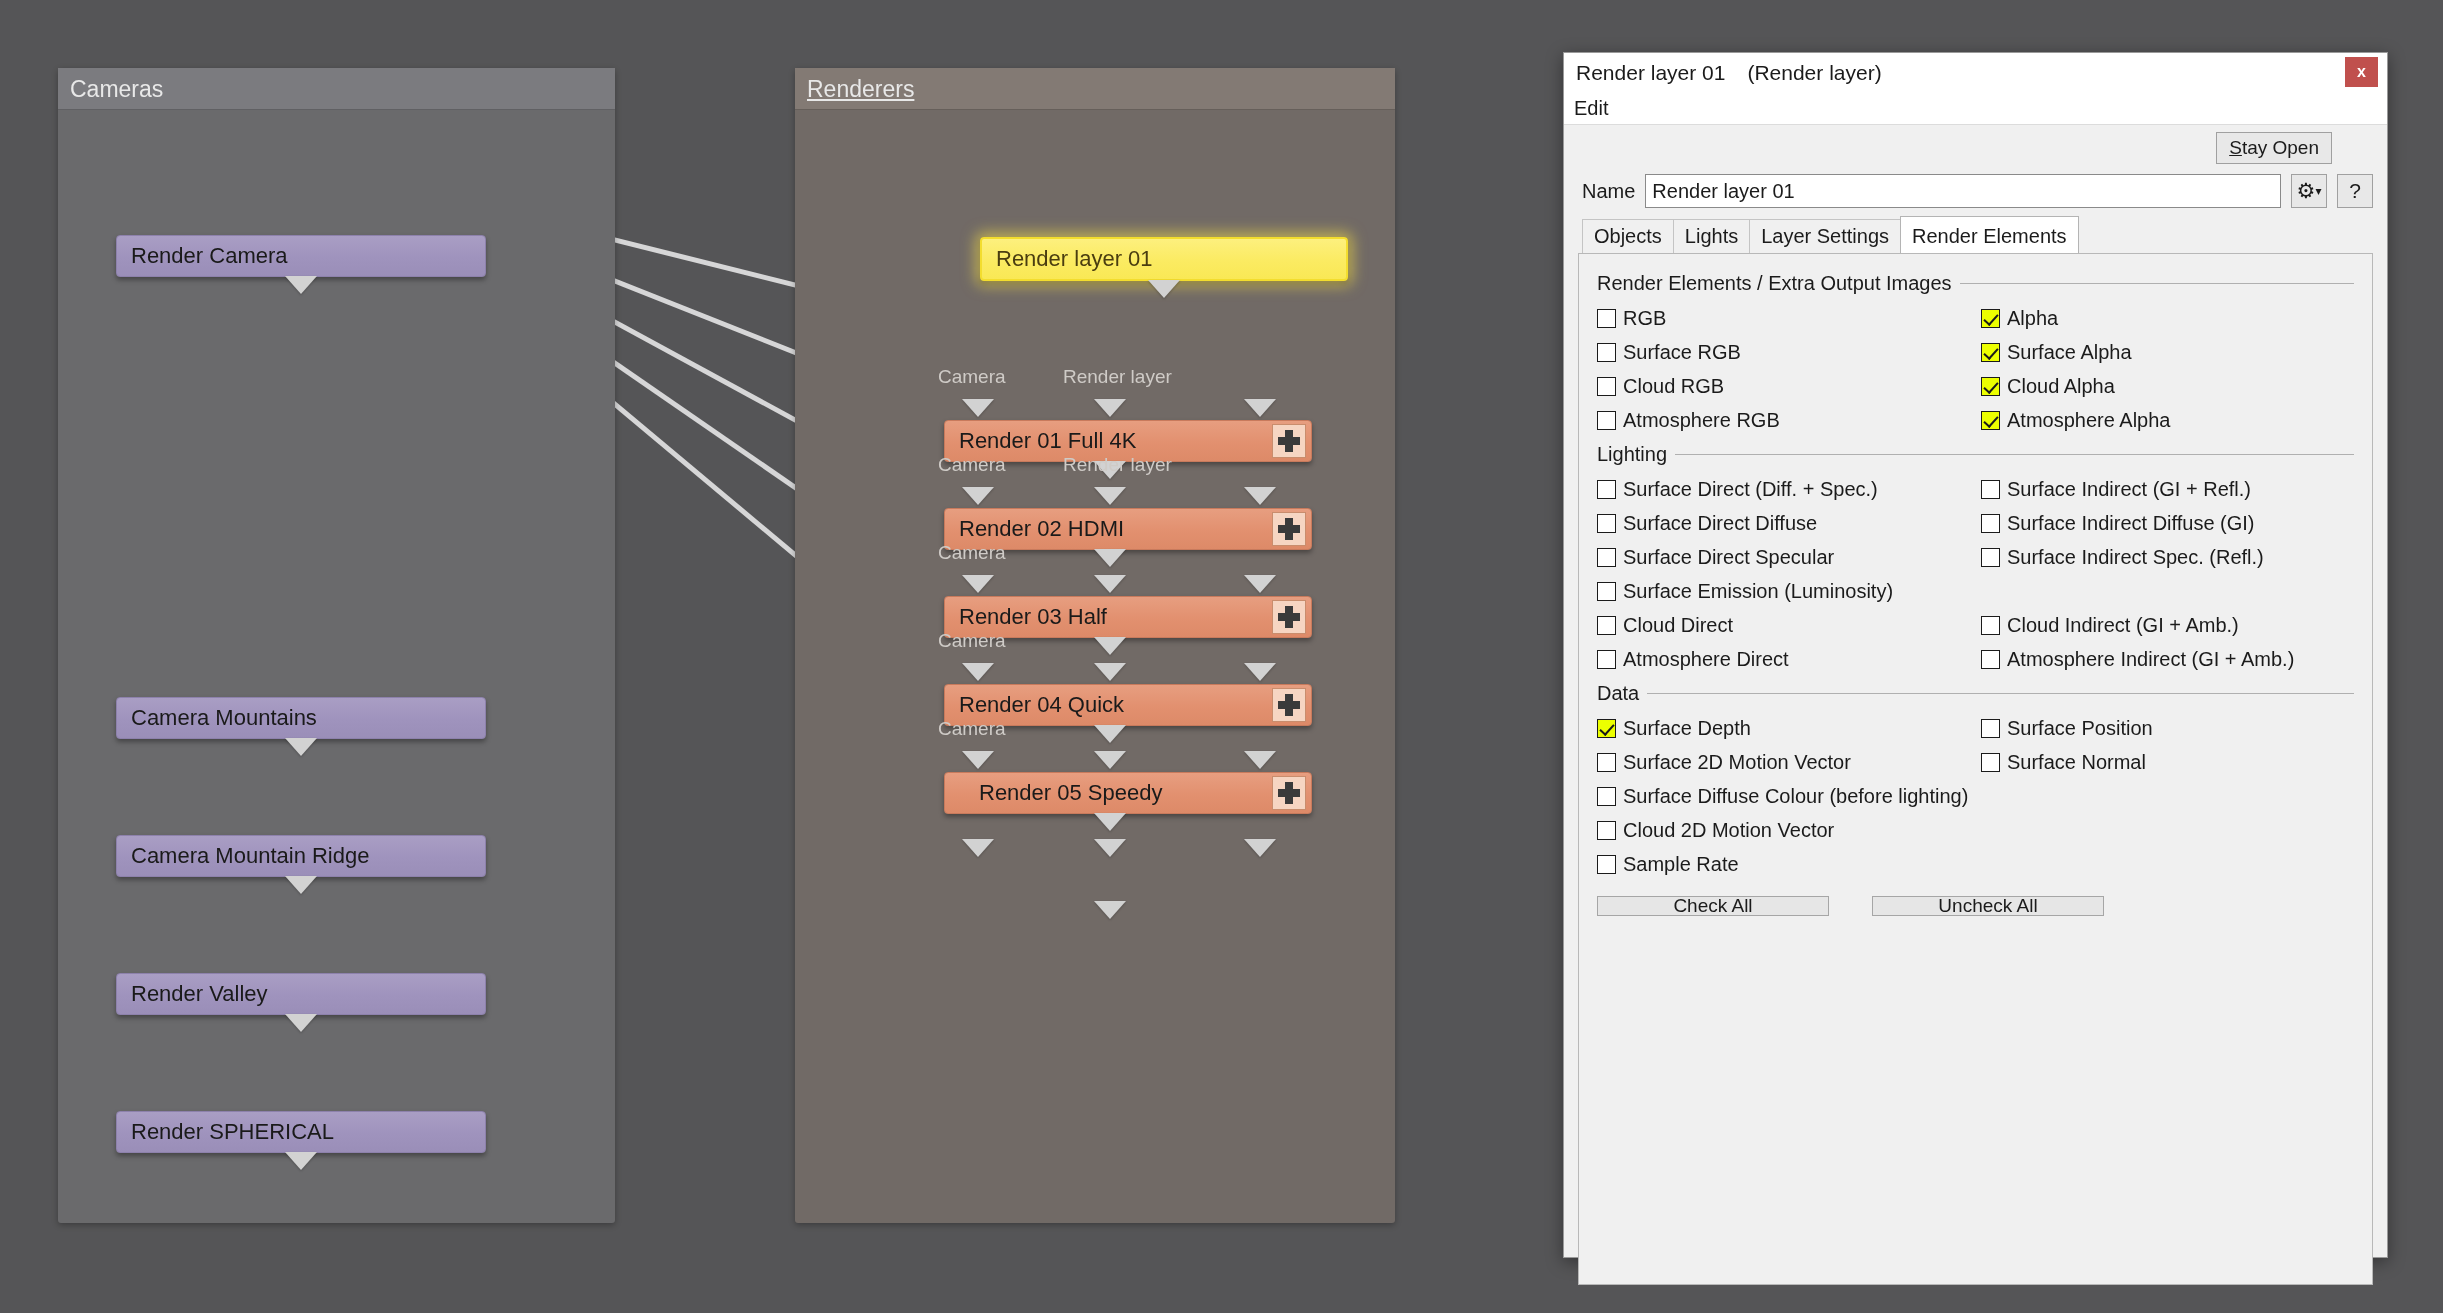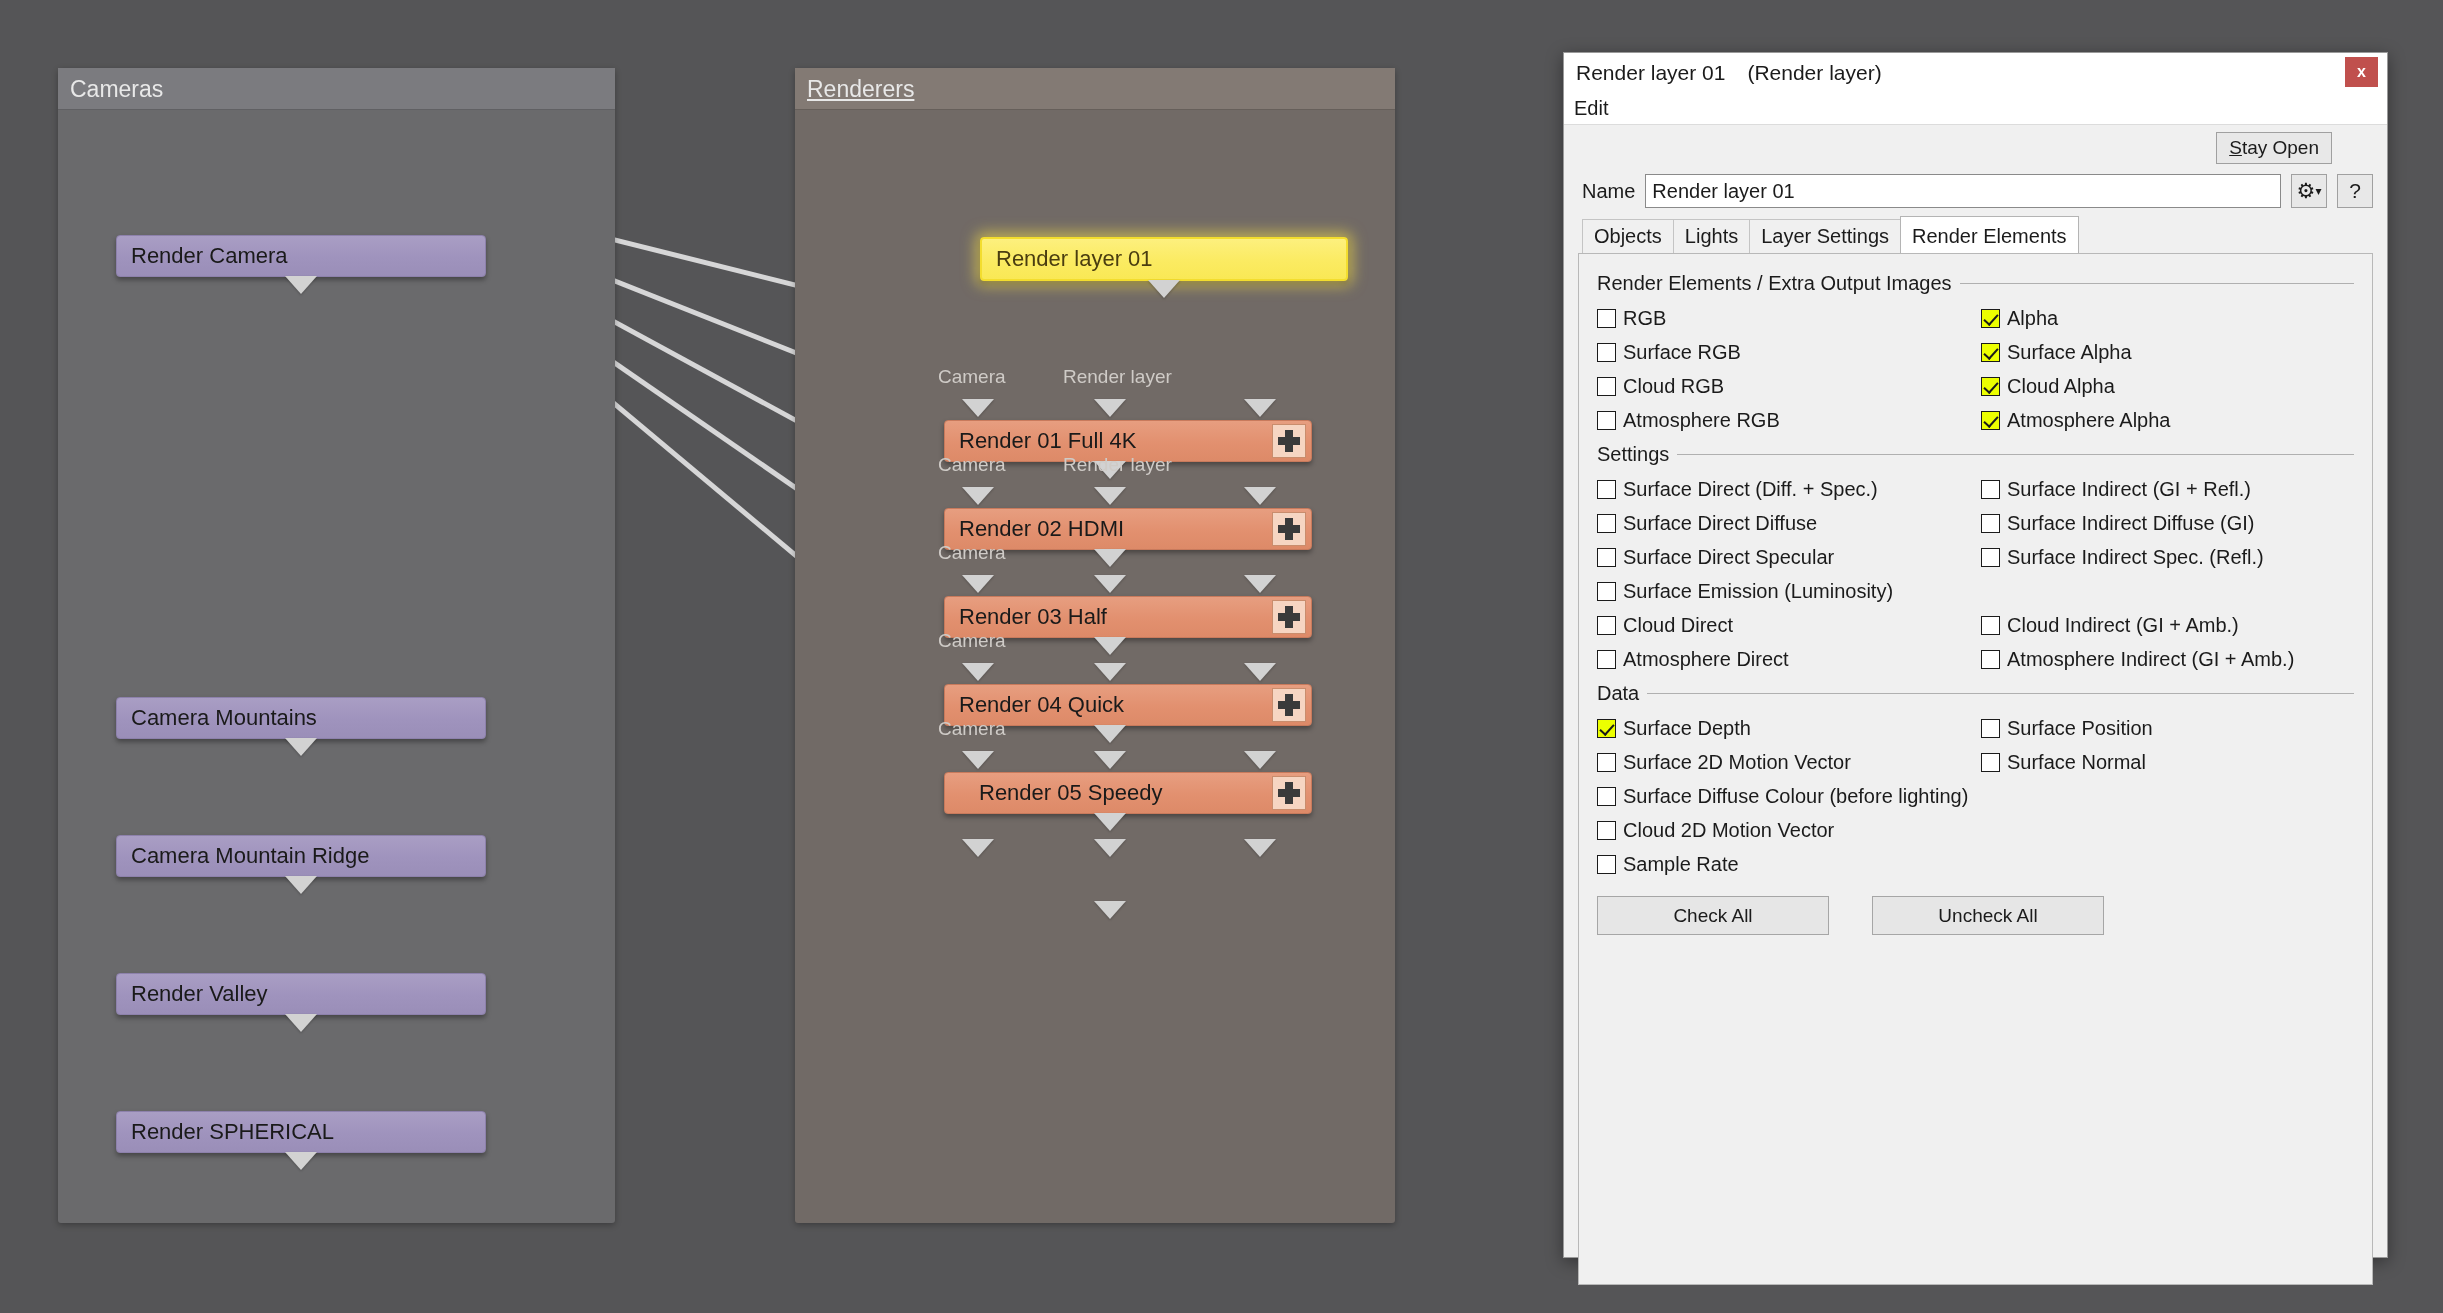--- a/index.html
+++ b/index.html
@@ -207,21 +207,21 @@
     content: "";
     position: absolute; left: 5px; top: 1px;
     width: 6px; height: 12px;
     border: solid #1a1a1a;
     border-width: 0 2.5px 2.5px 0;
     transform: rotate(42deg);
   }
 
   .btn-row { display: flex; margin-top: 20px; }
   .flat-btn {
-    width: 232px; height: 39px;
+    width: 232px; height: 20px;
     background: #e6e6e6; border: 1px solid #a6a6a6;
     display: flex; align-items: center; justify-content: center;
     font-size: 19px; cursor: pointer;
   }
   .btn-spacer { width: 43px; }
 </style>
 </head>
 <body>
 
 <div id="root">
@@ -399,21 +399,21 @@
               <span class="box"></span>
               <span>Atmosphere RGB</span>
             </label>
             <label class="cb col2">
               <span class="box checked"></span>
               <span>Atmosphere Alpha</span>
             </label>
           </div>
         </div>
         <div class="group-title">
-          <span class="ttl">Settings</span>
+          <span class="ttl">Lighting</span>
           <span class="rule"></span>
         </div>
         <div class="cb-grid">
           <div class="cb-row">
             <label class="cb col1">
               <span class="box"></span>
               <span>Surface Direct (Diff. + Spec.)</span>
             </label>
             <label class="cb col2">
               <span class="box"></span>

